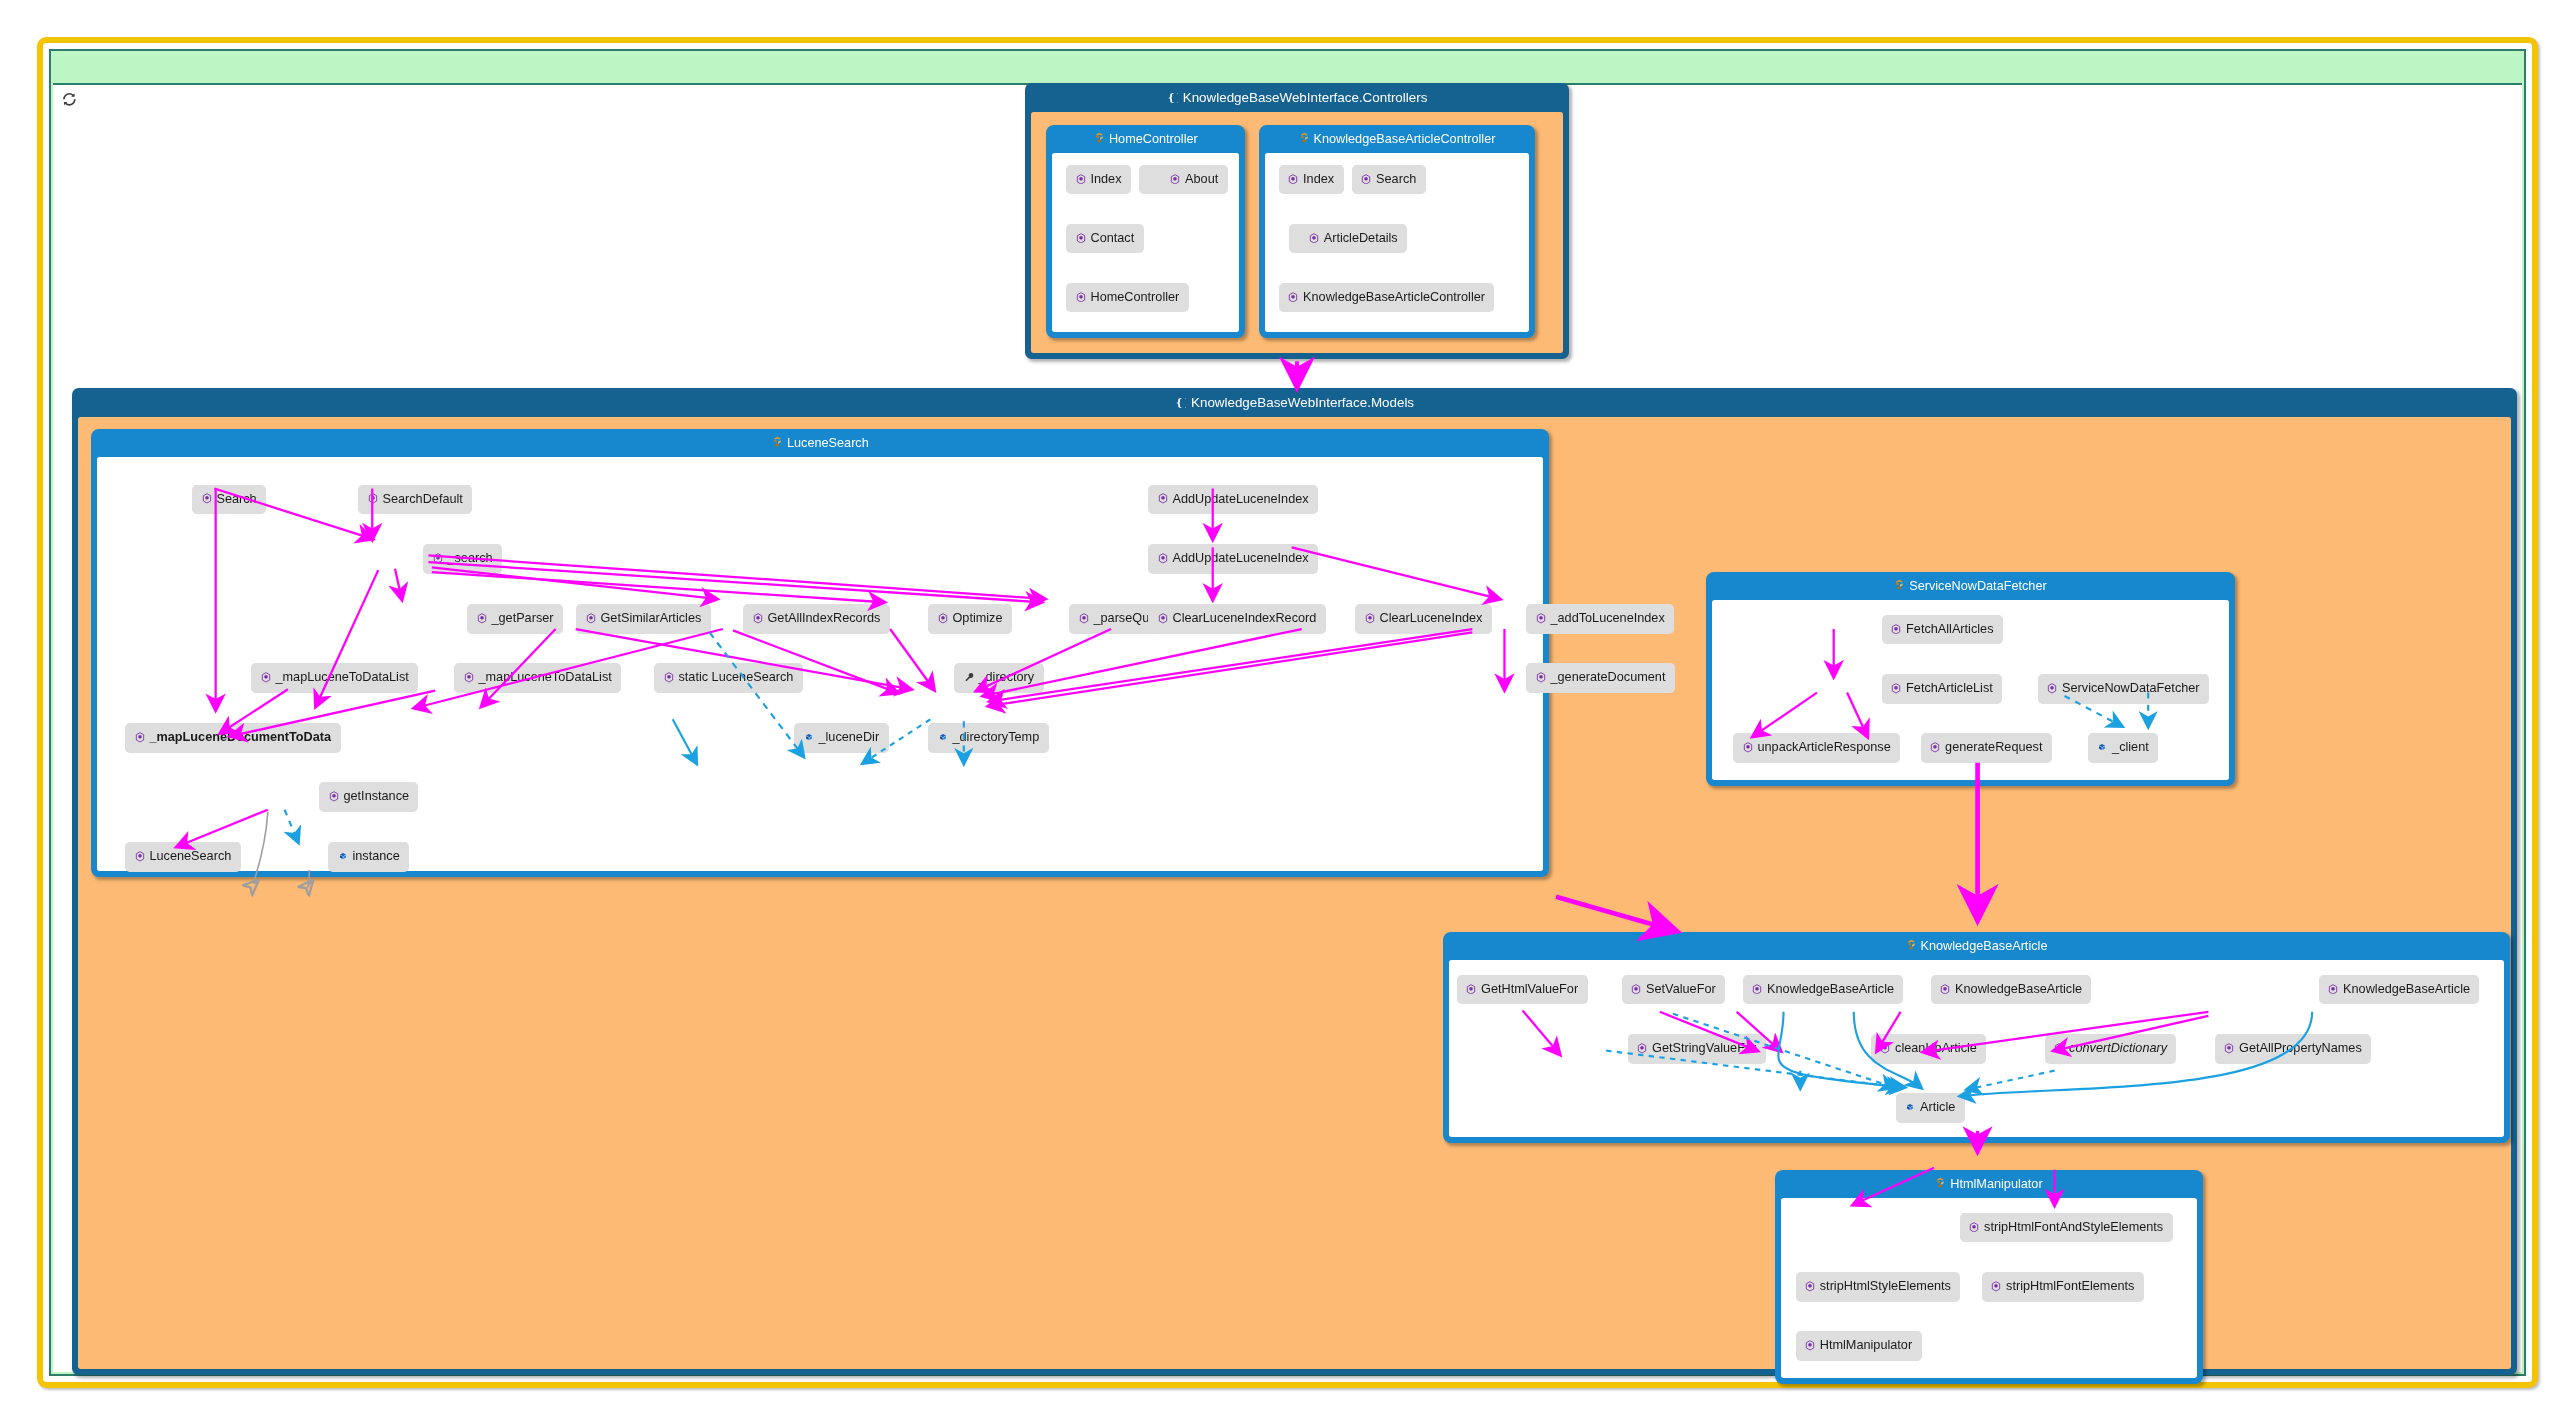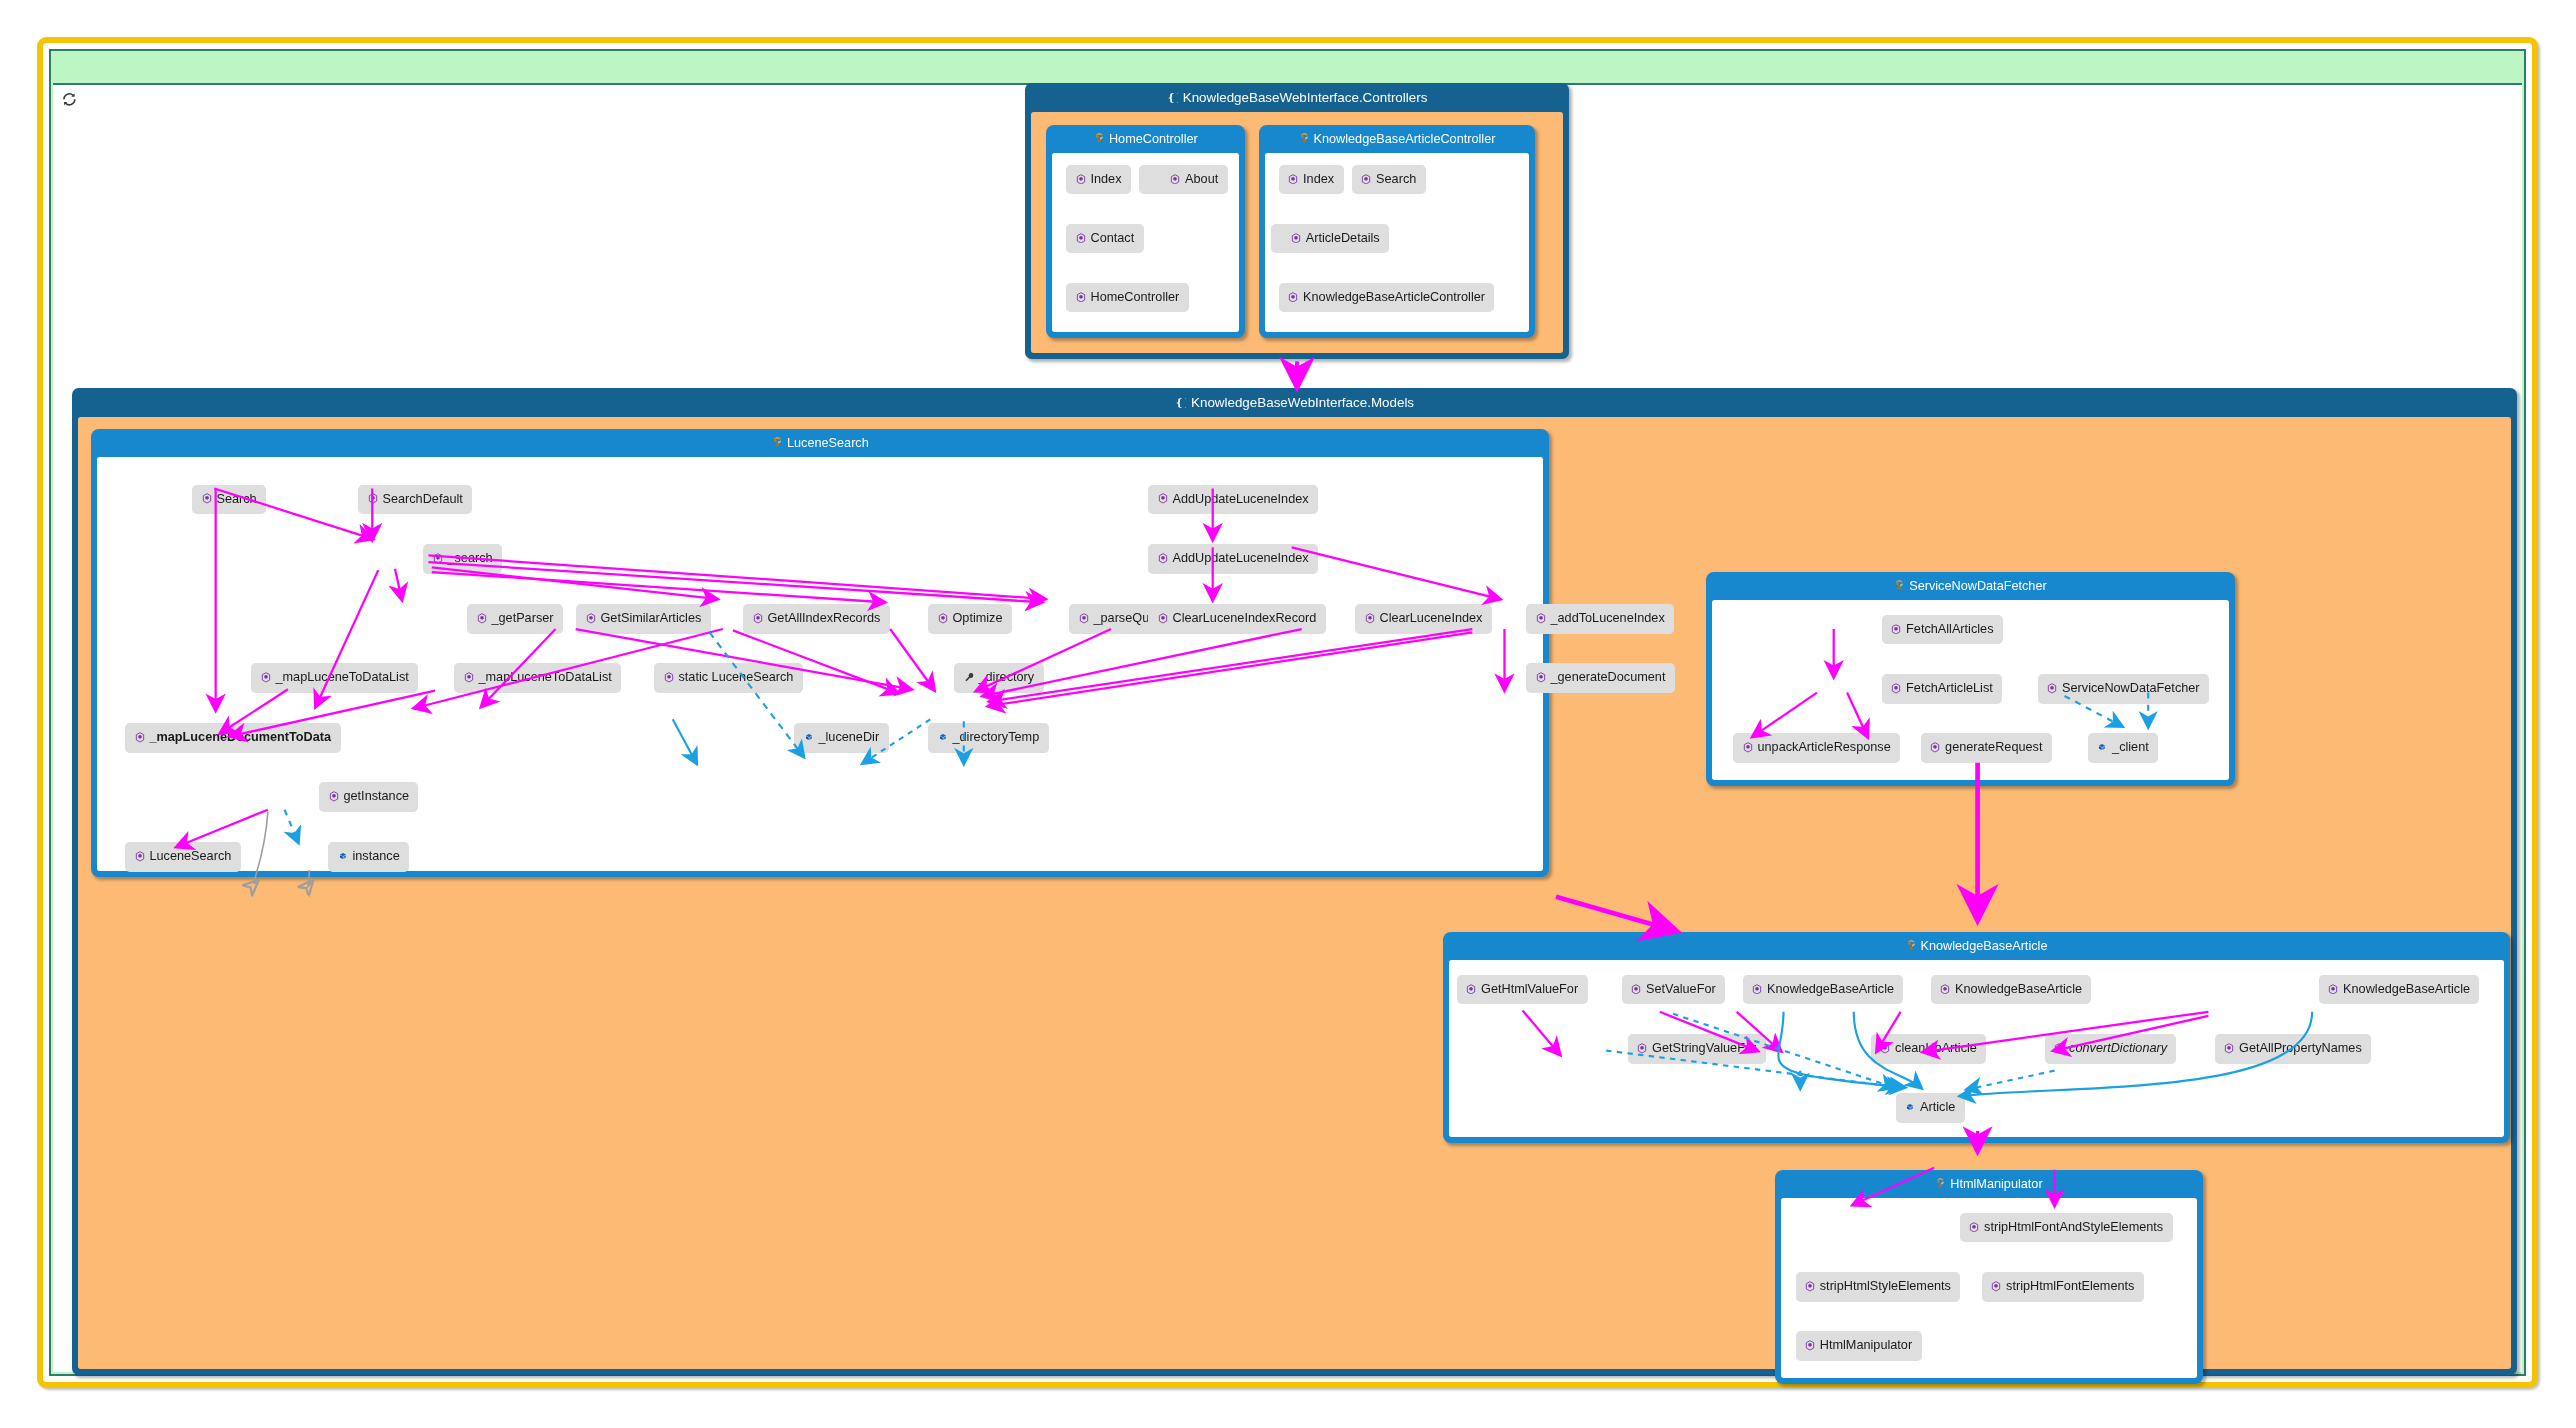--- a/index.html
+++ b/index.html
@@ -140,21 +140,21 @@
         </div>
         <div class="cls-body">
           <div class="node" style="left:14px;top:12px;"><span class="gl"><svg width="10" height="10.7" viewBox="0 0 15 16">
                   <path d="M7.5 1l5.5 3v8l-5.5 3L2 12V4l5.5-3z" fill="none" stroke="#7B2FA8" stroke-width="1.3"></path>
                   <path d="M7.5 4.3L10 5.6v3L7.5 10 5 8.6v-3l2.5-1.3z" fill="#7B2FA8"></path>
                 </svg></span><span>Index</span></div>
           <div class="node" style="left:87px;top:12px;"><span class="gl"><svg width="10" height="10.7" viewBox="0 0 15 16">
                   <path d="M7.5 1l5.5 3v8l-5.5 3L2 12V4l5.5-3z" fill="none" stroke="#7B2FA8" stroke-width="1.3"></path>
                   <path d="M7.5 4.3L10 5.6v3L7.5 10 5 8.6v-3l2.5-1.3z" fill="#7B2FA8"></path>
                 </svg></span><span>Search</span></div>
-          <div class="node" style="left:6px;top:71px;padding-left:20px;"><span class="gl"><svg width="10" height="10.7" viewBox="0 0 15 16">
+          <div class="node" style="left:24px;top:71px;padding-left:20px;"><span class="gl"><svg width="10" height="10.7" viewBox="0 0 15 16">
                   <path d="M7.5 1l5.5 3v8l-5.5 3L2 12V4l5.5-3z" fill="none" stroke="#7B2FA8" stroke-width="1.3"></path>
                   <path d="M7.5 4.3L10 5.6v3L7.5 10 5 8.6v-3l2.5-1.3z" fill="#7B2FA8"></path>
                 </svg></span><span>ArticleDetails</span></div>
           <div class="node" style="left:14px;top:130px;"><span class="gl"><svg width="10" height="10.7" viewBox="0 0 15 16">
                   <path d="M7.5 1l5.5 3v8l-5.5 3L2 12V4l5.5-3z" fill="none" stroke="#7B2FA8" stroke-width="1.3"></path>
                   <path d="M7.5 4.3L10 5.6v3L7.5 10 5 8.6v-3l2.5-1.3z" fill="#7B2FA8"></path>
                 </svg></span><span>KnowledgeBaseArticleController</span></div>
         </div>
       </div>
     </div>

